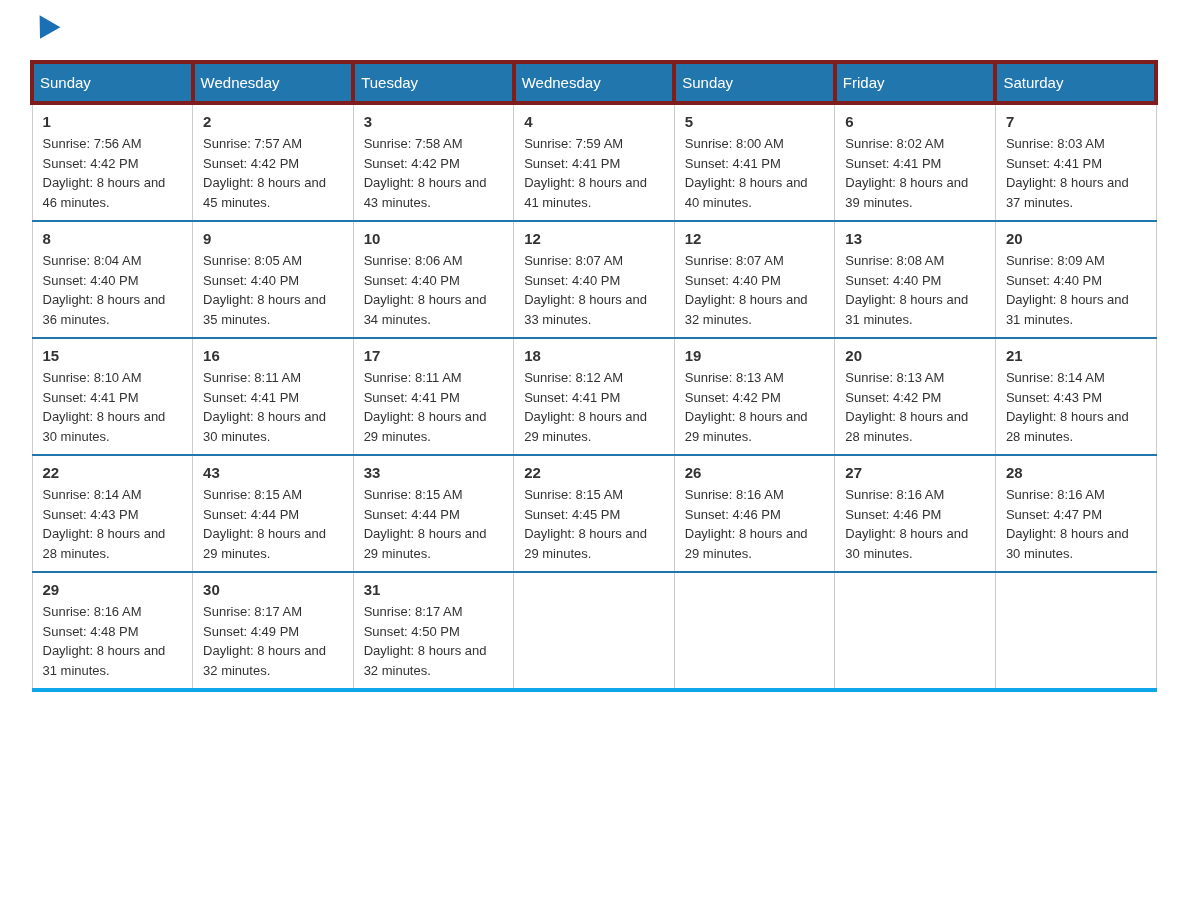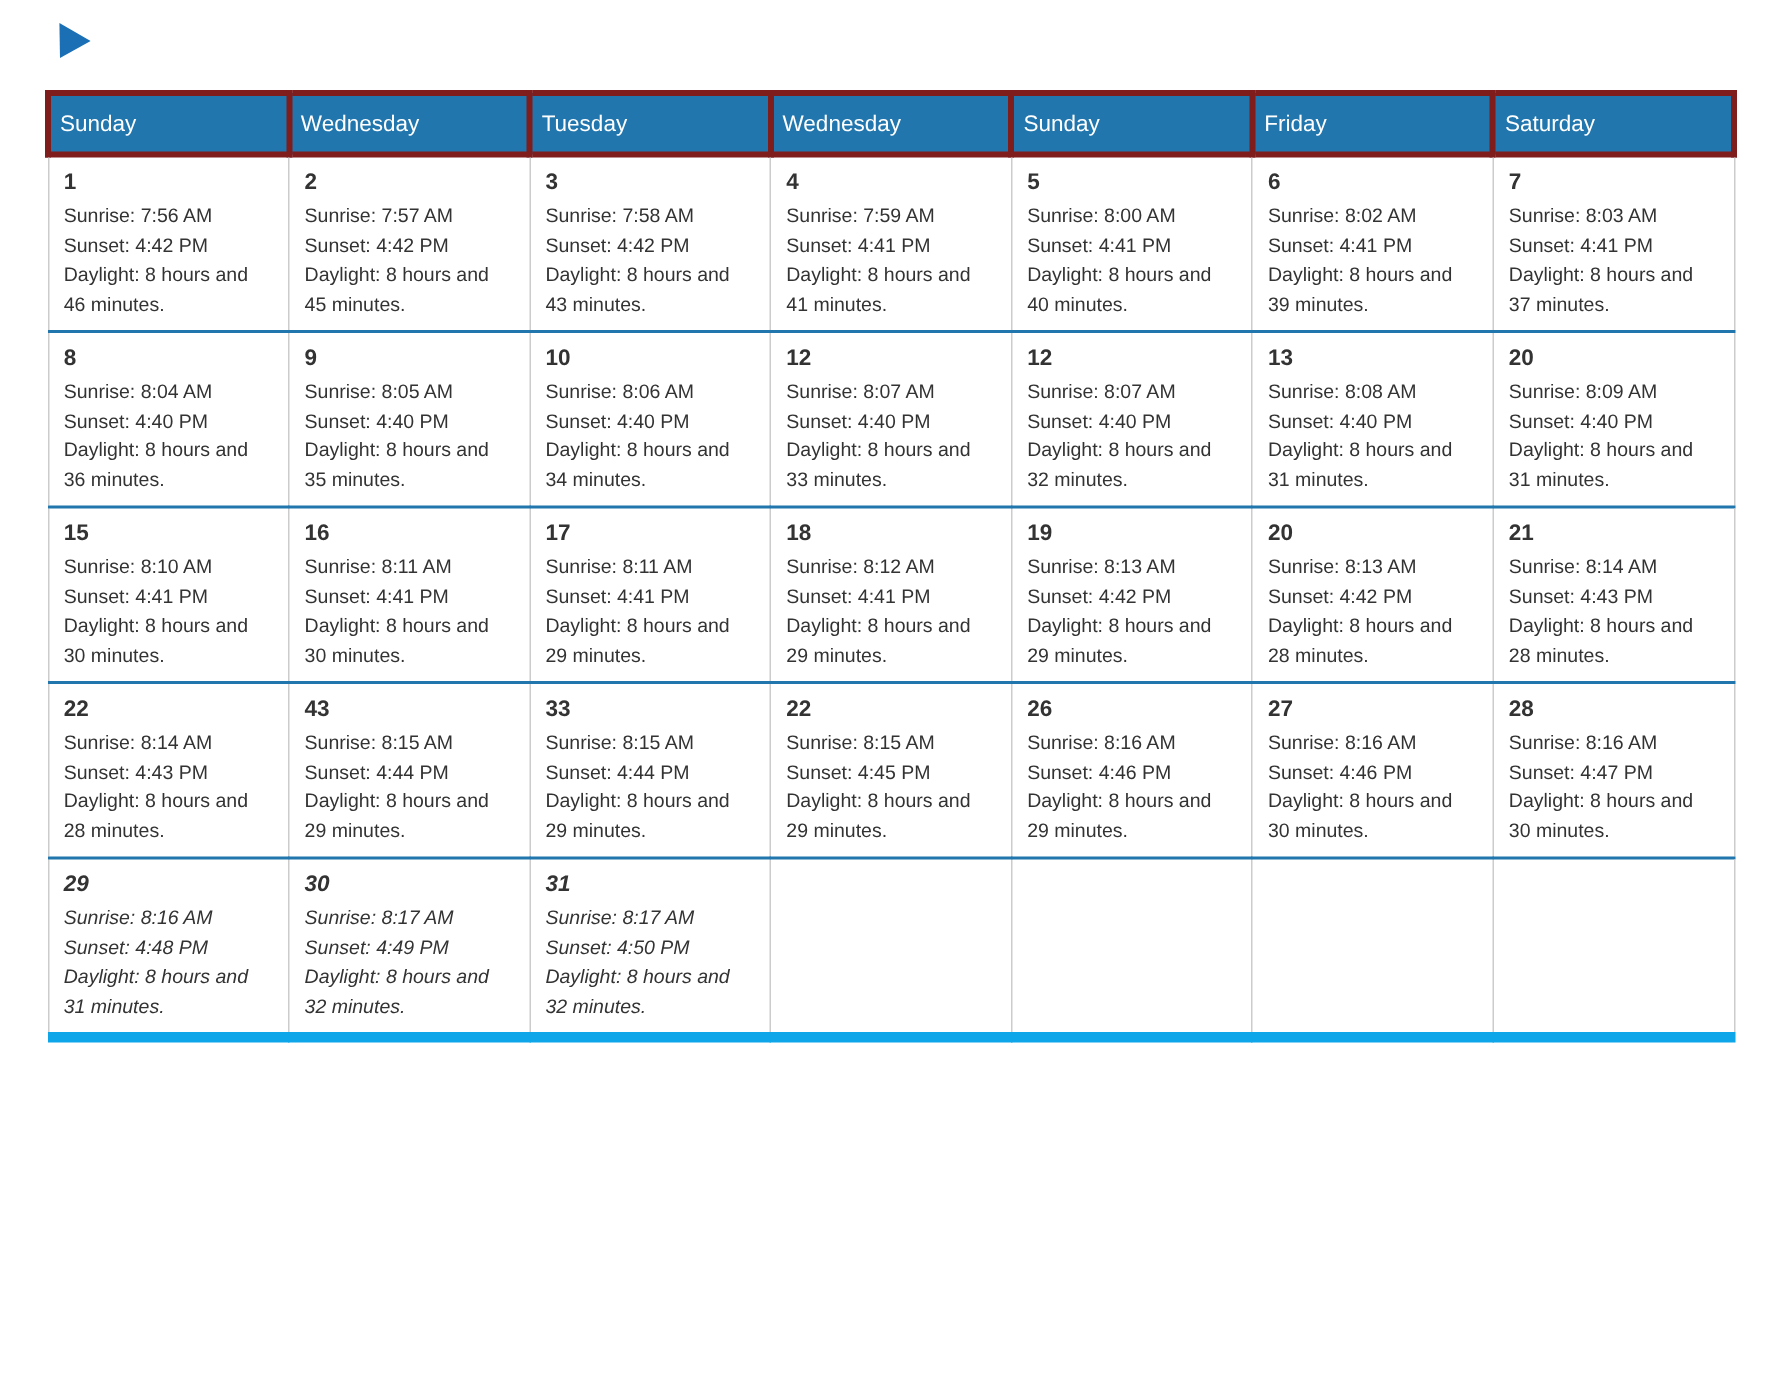--- a/index.html
+++ b/index.html
@@ -72,22 +72,21 @@
       border-left: 1px solid #ccc;
       border-right: 1px solid #ccc;
       border-bottom: none;
       height: 110px;
     }
     tbody tr {
       border-top: 2px solid #2176ae;
       border-bottom: 1px solid #ddd;
     }
     tbody tr:last-child {
-      border-bottom: 7px solid #0ea5e9;
-      font-style: italic;
+      border-bottom: 4px solid #0ea5e9;
     }
     .day-num {
       font-size: 15px;
       font-weight: bold;
       display: block;
       margin-bottom: 4px;
     }
     .day-info {
       font-size: 13px;
       line-height: 1.5;

